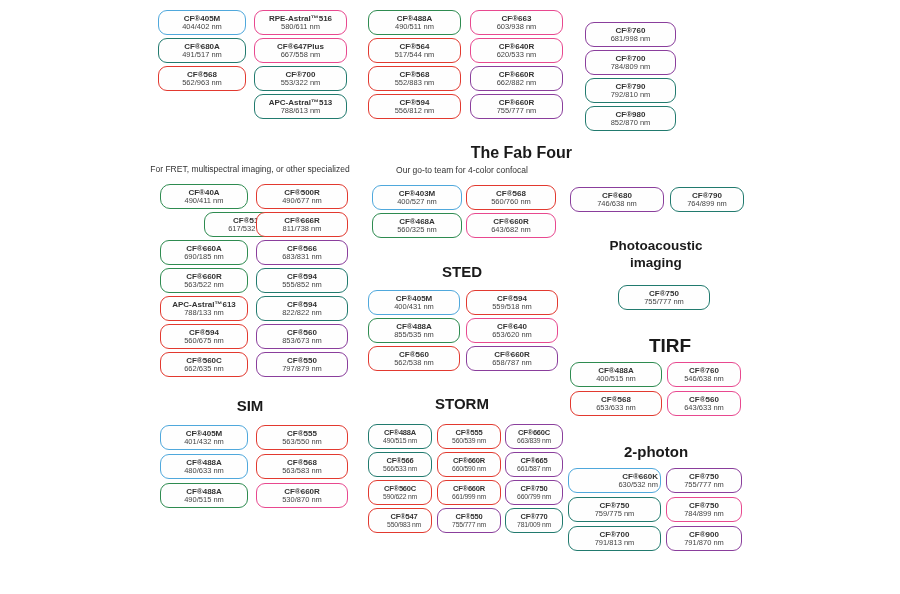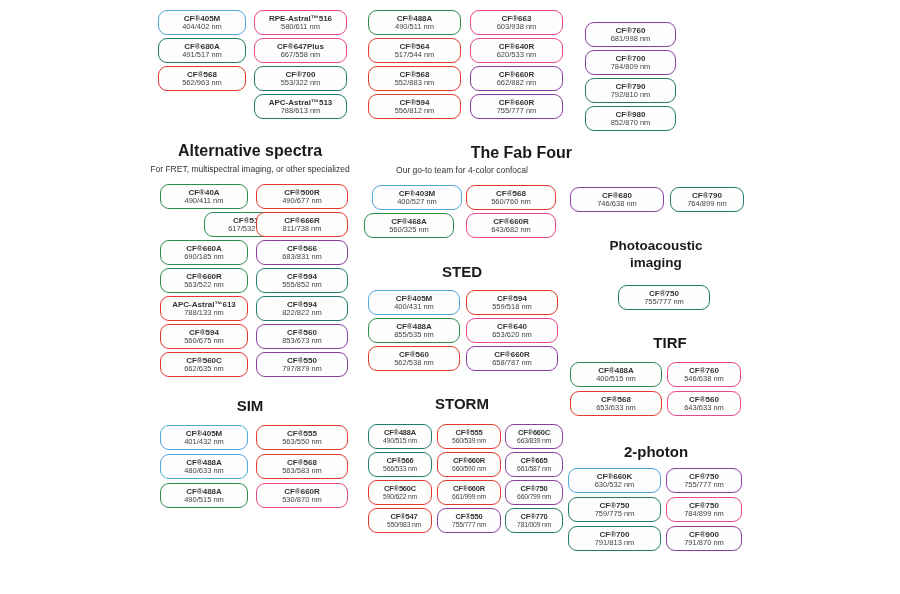--- a/index.html
+++ b/index.html
@@ -130,23 +130,22 @@
       <div class="dye-exem">784/809 nm</div>
     </div>
     <div class="chip" style="left: 585px; top: 78px; width: 91px; border-color: rgb(33, 122, 110);">
       <div class="dye-name">CF®790</div>
       <div class="dye-exem">792/810 nm</div>
     </div>
     <div class="chip" style="left: 585px; top: 106px; width: 91px; border-color: rgb(33, 122, 110);">
       <div class="dye-name">CF®980</div>
       <div class="dye-exem">852/870 nm</div>
     </div>
-    <div class="section-title" style="left: 140px; top: 141px; width: 220px; font-size: 16px;">Alternative spectra</div>
     <div class="section-subtitle" style="left: 120px; top: 164px; width: 260px;">For FRET, multispectral imaging, or other specialized</div>
-    <div class="chip" style="left: 160px; top: 184px; width: 88px; border-color: rgb(46, 139, 80);">
+    <div class="chip" style="left: 160px; top: 184px; width: 88px; border-color: rgb(46, 139, 80); border-radius: 10px;">
       <div class="dye-name">CF®40A</div>
       <div class="dye-exem">490/411 nm</div>
     </div>
     <div class="chip" style="left: 160px; top: 212px; width: 88px; border-color: rgb(46, 139, 80); margin-left: 44px;">
       <div class="dye-name">CF®514</div>
       <div class="dye-exem">617/532 nm</div>
     </div>
     <div class="chip" style="left: 160px; top: 240px; width: 88px; border-color: rgb(46, 139, 80);">
       <div class="dye-name">CF®660A</div>
       <div class="dye-exem">690/185 nm</div>
@@ -194,21 +193,21 @@
     <div class="chip" style="left: 256px; top: 352px; width: 92px; border-color: rgb(138, 62, 156);">
       <div class="dye-name">CF®550</div>
       <div class="dye-exem">797/879 nm</div>
     </div>
     <div class="section-title" style="left: 352px; top: 143px; width: 220px; font-size: 16px; text-align: right;">The Fab Four</div>
     <div class="section-subtitle" style="left: 332px; top: 165px; width: 260px;">Our go-to team for 4-color confocal</div>
     <div class="chip" style="left: 372px; top: 185px; width: 90px; border-color: rgb(79, 168, 220);">
       <div class="dye-name">CF®403M</div>
       <div class="dye-exem">400/527 nm</div>
     </div>
-    <div class="chip" style="left: 364px; top: 213px; width: 90px; border-color: rgb(46, 139, 80);">
+    <div class="chip" style="left: 372px; top: 213px; width: 90px; border-color: rgb(46, 139, 80);">
       <div class="dye-name">CF®468A</div>
       <div class="dye-exem">560/325 nm</div>
     </div>
     <div class="chip" style="left: 466px; top: 185px; width: 90px; border-color: rgb(226, 57, 47);">
       <div class="dye-name">CF®568</div>
       <div class="dye-exem">560/760 nm</div>
     </div>
     <div class="chip" style="left: 466px; top: 213px; width: 90px; border-color: rgb(232, 72, 143);">
       <div class="dye-name">CF®660R</div>
       <div class="dye-exem">643/682 nm</div>
@@ -318,39 +317,39 @@
     </div>
     <div class="chip" style="left: 670px; top: 187px; width: 74px; border-color: rgb(33, 122, 110);">
       <div class="dye-name">CF®790</div>
       <div class="dye-exem">764/899 nm</div>
     </div>
     <div class="section-title" style="left: 601px; top: 238px; width: 110px; font-size: 13.5px;">Photoacoustic imaging</div>
     <div class="chip" style="left: 618px; top: 285px; width: 92px; border-color: rgb(33, 122, 110);">
       <div class="dye-name">CF®750</div>
       <div class="dye-exem">755/777 nm</div>
     </div>
-    <div class="section-title" style="left: 600px; top: 334px; width: 140px; font-size: 15px;">TIRF</div>
+    <div class="section-title" style="left: 600px; top: 334px; width: 140px; font-size: 19px;">TIRF</div>
     <div class="chip" style="left: 570px; top: 362px; width: 92px; border-color: rgb(46, 139, 80);">
       <div class="dye-name">CF®488A</div>
       <div class="dye-exem">400/515 nm</div>
     </div>
     <div class="chip" style="left: 570px; top: 391px; width: 92px; border-color: rgb(226, 57, 47);">
       <div class="dye-name">CF®568</div>
       <div class="dye-exem">653/633 nm</div>
     </div>
     <div class="chip" style="left: 667px; top: 362px; width: 74px; border-color: rgb(232, 72, 143);">
       <div class="dye-name">CF®760</div>
       <div class="dye-exem">546/638 nm</div>
     </div>
     <div class="chip" style="left: 667px; top: 391px; width: 74px; border-color: rgb(232, 72, 143);">
       <div class="dye-name">CF®560</div>
       <div class="dye-exem">643/633 nm</div>
     </div>
     <div class="section-title" style="left: 586px; top: 443px; width: 140px; font-size: 15px;">2-photon</div>
-    <div class="chip" style="left: 568px; top: 468px; width: 93px; border-color: rgb(79, 168, 220);">
+    <div class="chip" style="left: 568px; top: 468px; width: 93px; border-color: rgb(79, 168, 220); align-items: flex-end;">
       <div class="dye-name">CF®660K</div>
       <div class="dye-exem">630/532 nm</div>
     </div>
     <div class="chip" style="left: 568px; top: 497px; width: 93px; border-color: rgb(33, 122, 110);">
       <div class="dye-name">CF®750</div>
       <div class="dye-exem">759/775 nm</div>
     </div>
     <div class="chip" style="left: 568px; top: 526px; width: 93px; border-color: rgb(33, 122, 110);">
       <div class="dye-name">CF®700</div>
       <div class="dye-exem">791/813 nm</div>

